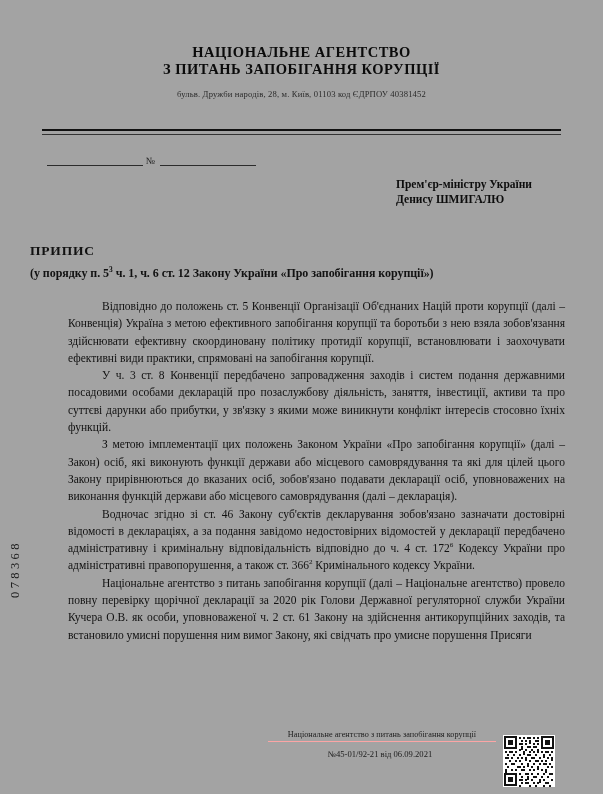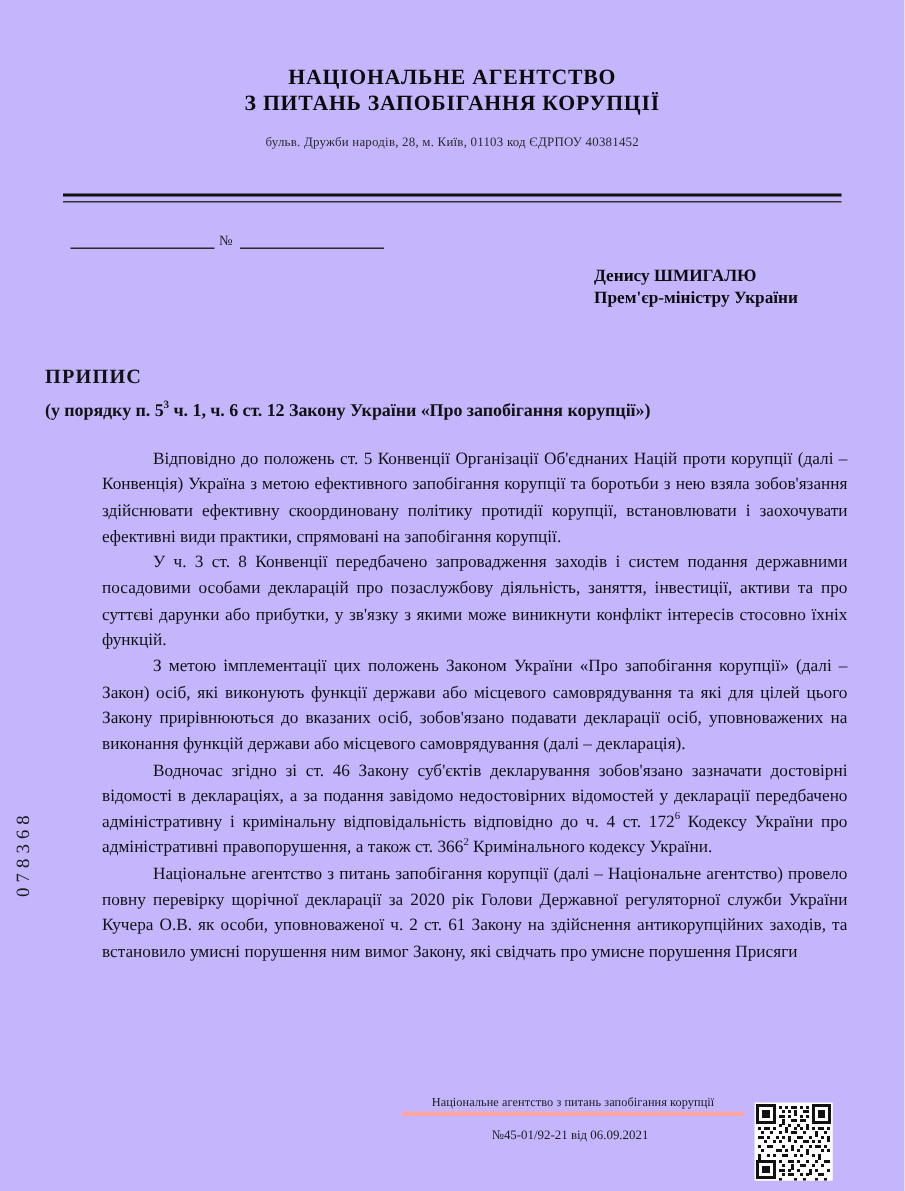--- a/index.html
+++ b/index.html
@@ -4,21 +4,21 @@
 <style>
   html, body {
     margin: 0;
     padding: 0;
     background: #ffffff;
   }
   .page {
     position: relative;
     width: 603px;
     height: 794px;
-    background: #c4b5fd;
+    background: #a3a3a3;
     overflow: hidden;
     font-family: "Liberation Serif", "DejaVu Serif", serif;
     color: #121212;
   }
 
   
   .letterhead {
     padding-top: 44px;
     text-align: center;
   }
@@ -154,21 +154,21 @@
   .stamp {
     position: absolute;
     left: 268px;
     top: 730px;
     width: 228px;
     text-align: center;
     color: #1c1c1c;
   }
   .stamp-top {
     font-size: 8.2px;
-    border-bottom: 3px solid #fca5a5;
+    border-bottom: 1px solid #fca5a5;
     padding-bottom: 2px;
     letter-spacing: 0.05px;
   }
   .stamp-num {
     margin-top: 7px;
     font-size: 8.6px;
     text-align: center;
     padding-right: 4px;
   }
 
@@ -200,22 +200,22 @@
   <div class="ref-block">
     <div class="ref-row">
       <span class="ref-fill"></span>
       <span class="ref-label">№</span>
       <span class="ref-fill"></span>
     </div>
   </div>
 
   <div class="addressee">
     <div class="gap"></div>
+    <div>Прем'єр-міністру України</div>
     <div>Денису ШМИГАЛЮ</div>
-    <div>Прем'єр-міністру України</div>
   </div>
 
   <div class="title-block">
     <div class="doc-title">ПРИПИС</div>
     <div class="doc-subtitle"><span>(у порядку п. 5</span><sup>3</sup><span> ч. 1, ч. 6 ст. 12 Закону України «Про запобігання корупції»)</span></div>
   </div>
 
   <div class="body">
     <p>Відповідно до положень ст. 5 Конвенції Організації Об'єднаних Націй проти корупції (далі – Конвенція) Україна з метою ефективного запобігання корупції та боротьби з нею взяла зобов'язання здійснювати ефективну скоординовану політику протидії корупції, встановлювати і заохочувати ефективні види практики, спрямовані на запобігання корупції.</p>
     <p>У ч. 3 ст. 8 Конвенції передбачено запровадження заходів і систем подання державними посадовими особами декларацій про позаслужбову діяльність, заняття, інвестиції, активи та про суттєві дарунки або прибутки, у зв'язку з якими може виникнути конфлікт інтересів стосовно їхніх функцій.</p>

